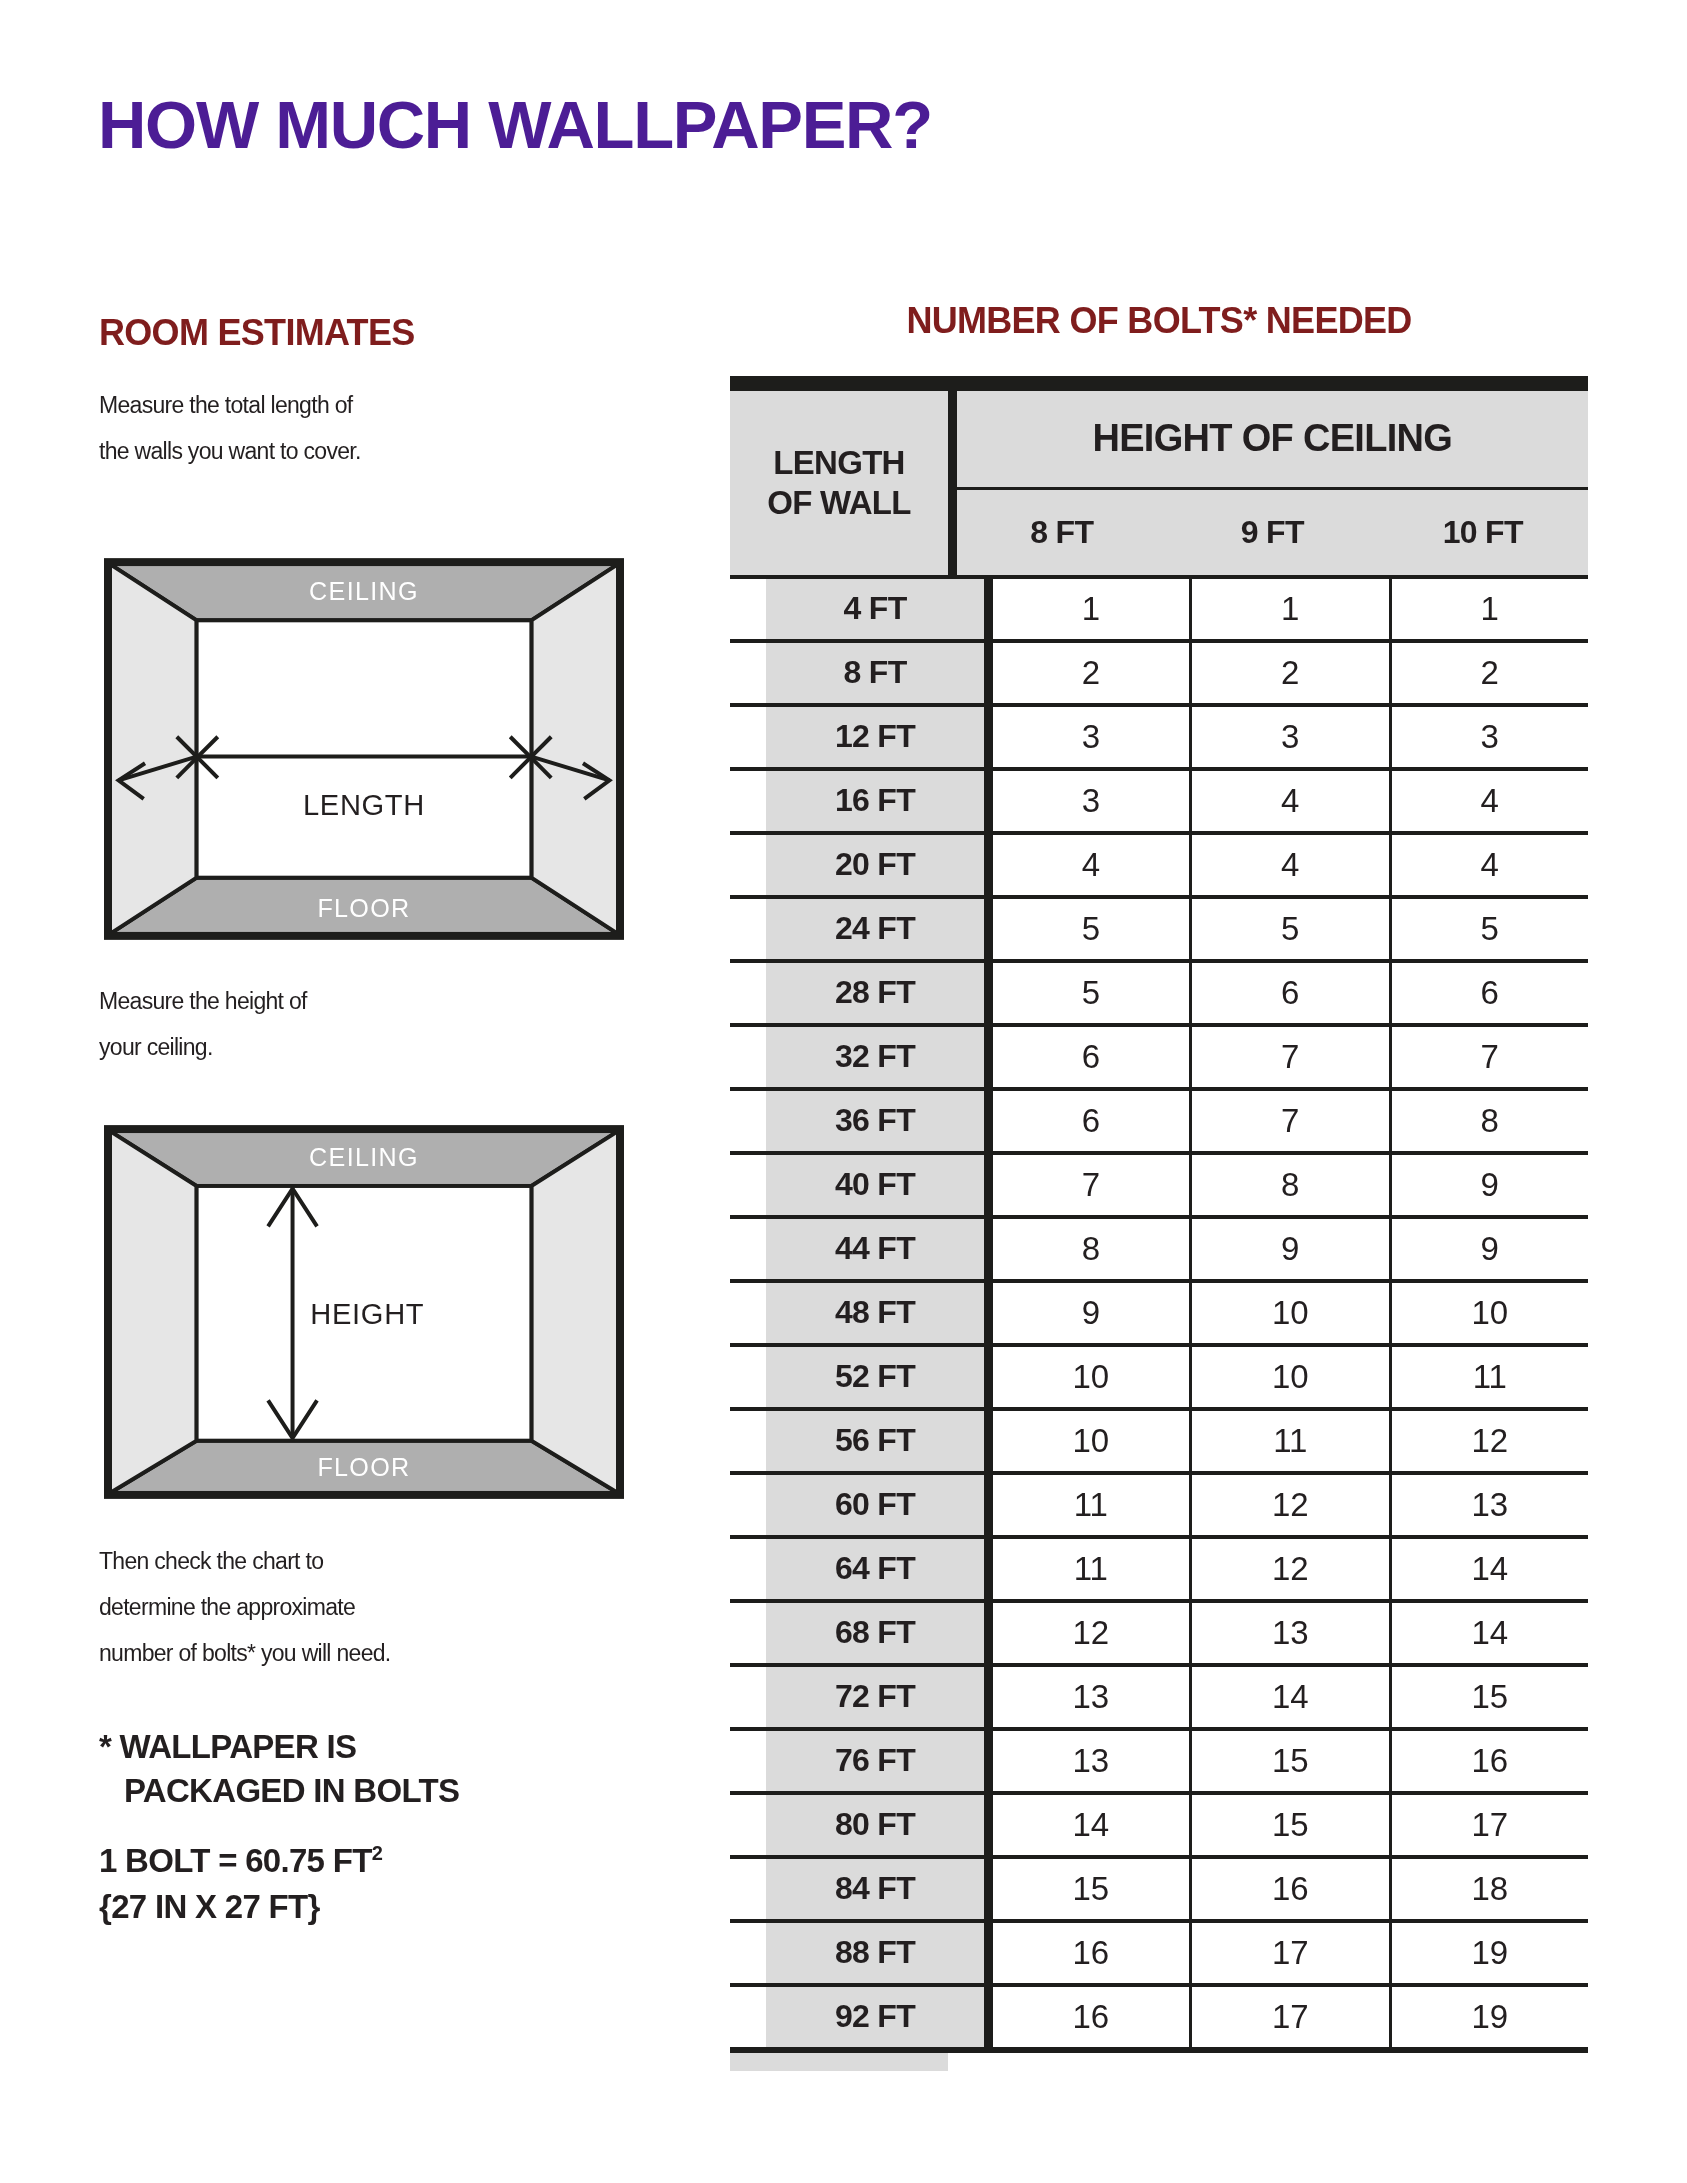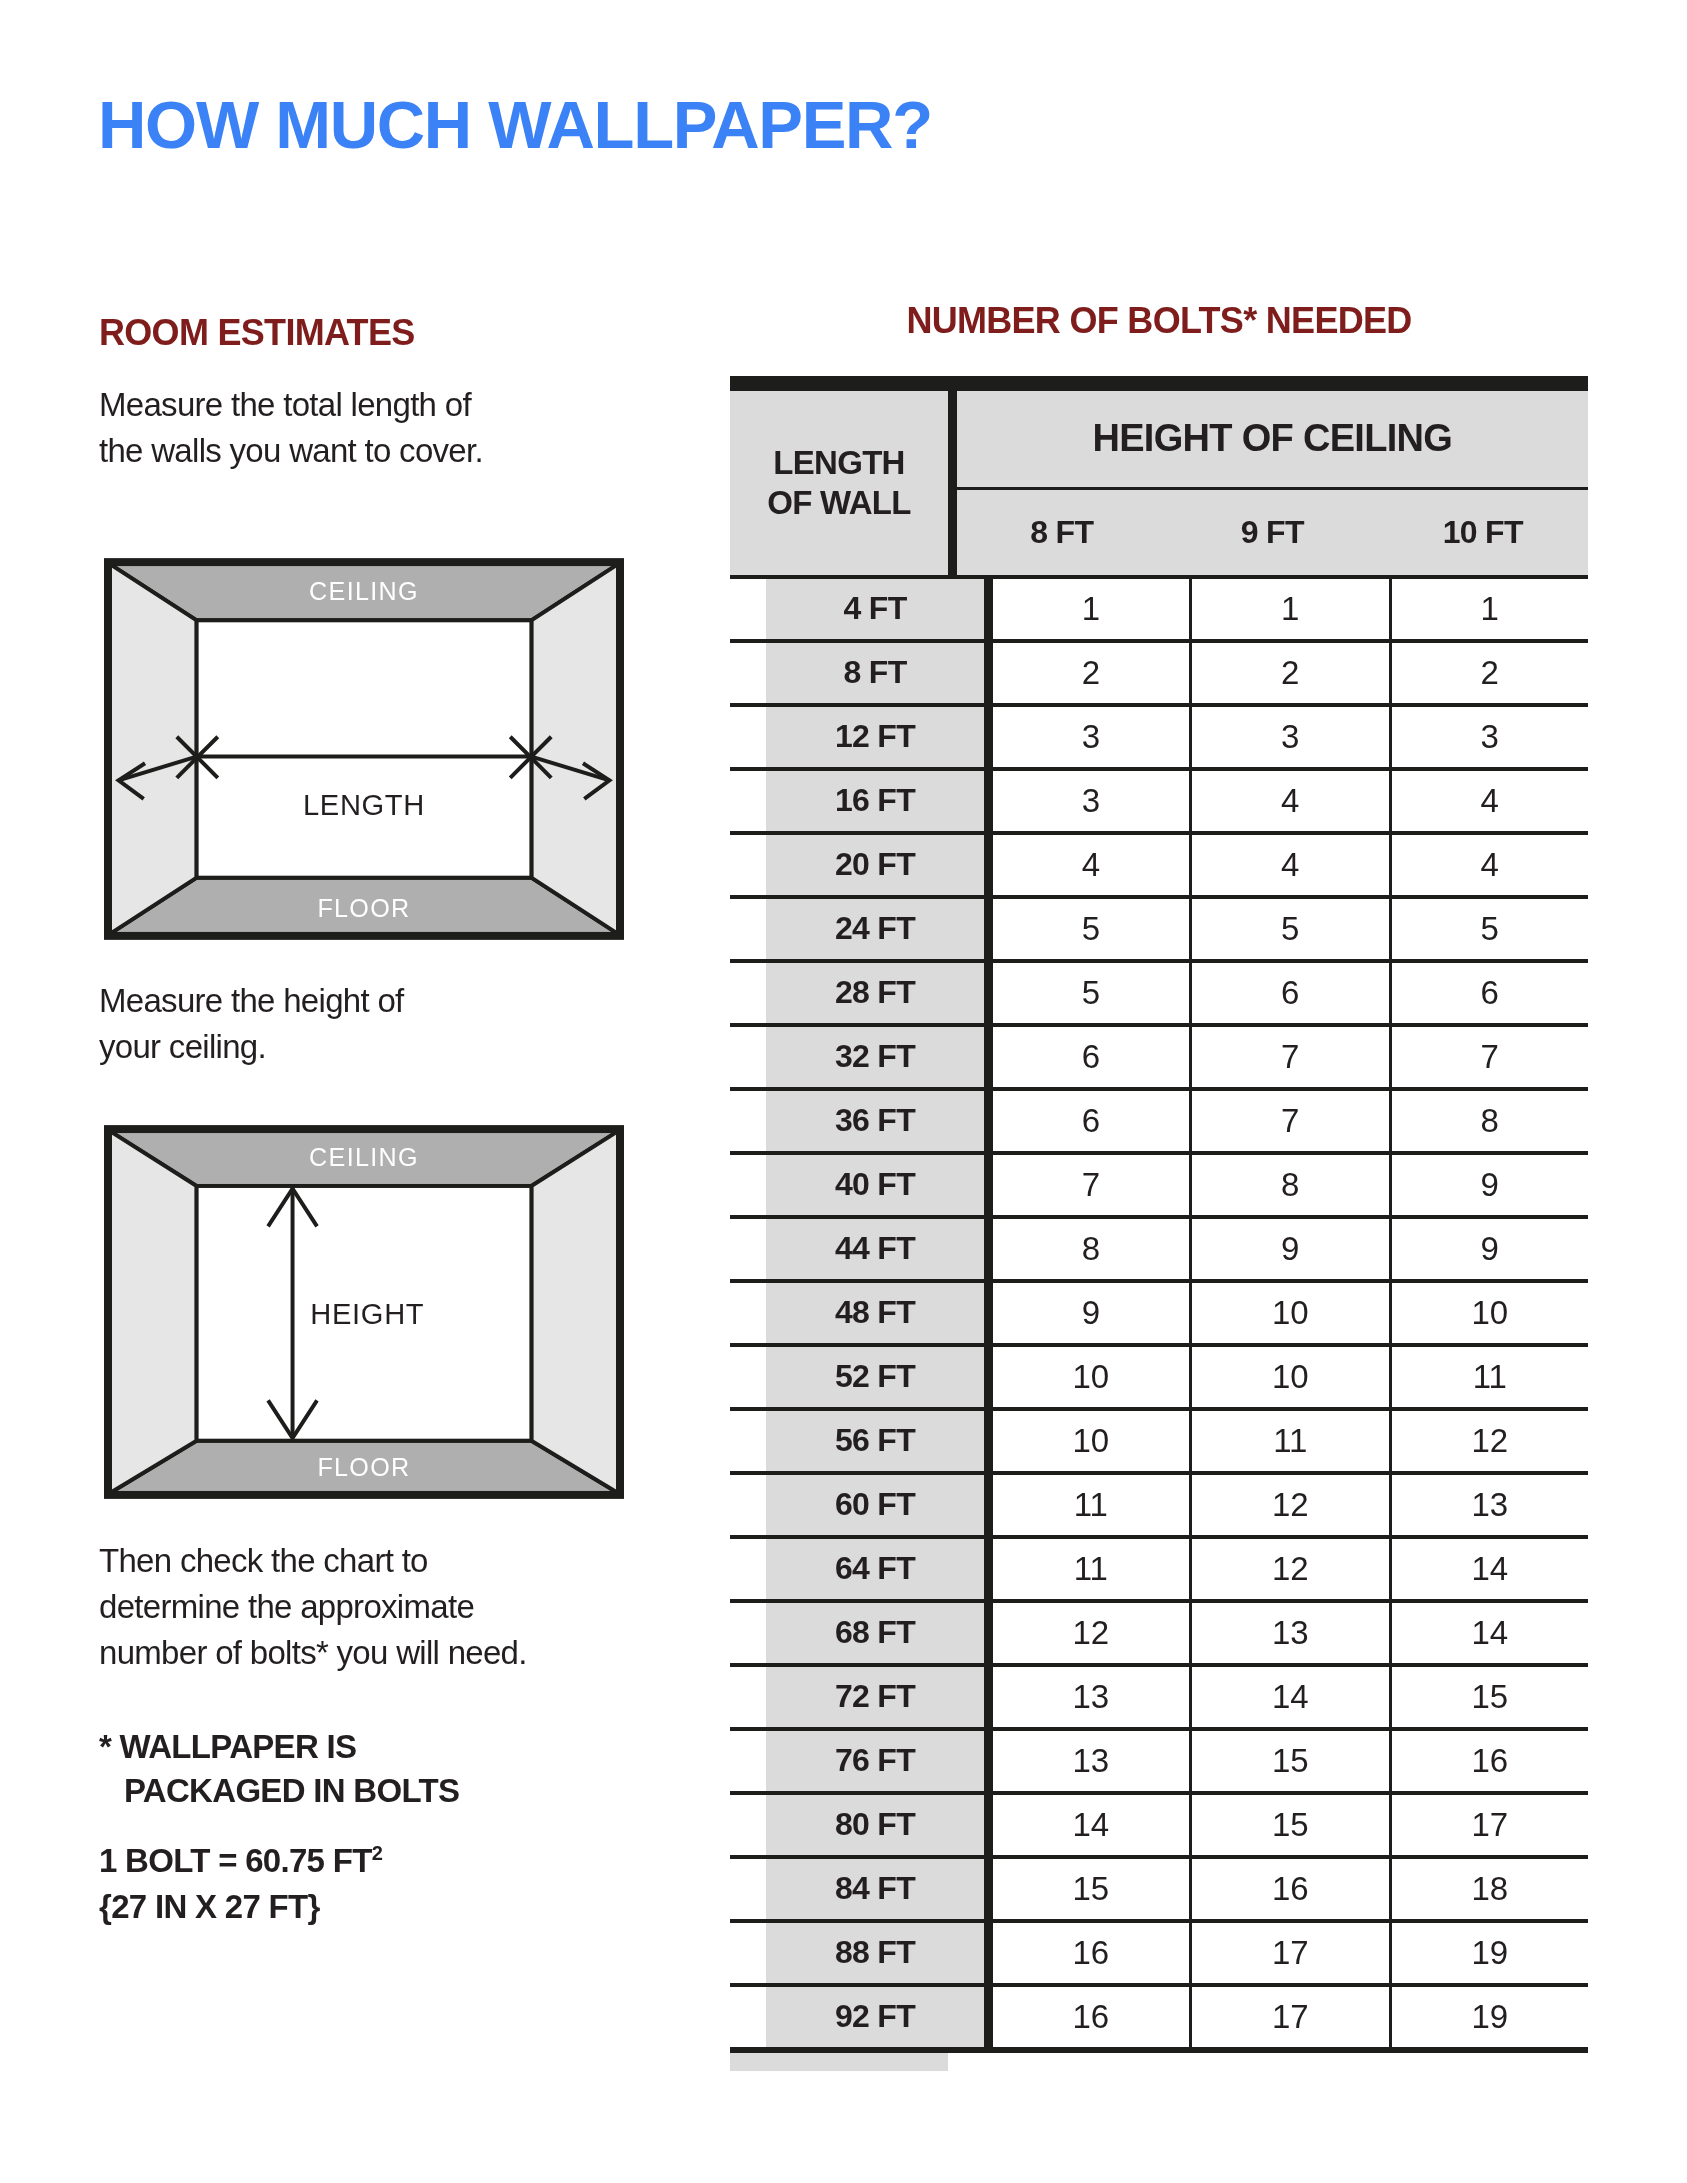--- a/index.html
+++ b/index.html
@@ -7,30 +7,30 @@
     position:relative;
     width:1687px;height:2183px;
     background:#ffffff;
     font-family:"Liberation Sans","DejaVu Sans",sans-serif;
     color:#231F20;
     overflow:hidden;
   }
   .page-title{
     position:absolute;left:98px;top:86px;
     font-size:67px;font-weight:bold;letter-spacing:-1.3px;
-    color:#3b82f6;white-space:nowrap;
+    color:#4c1d95;white-space:nowrap;
   }
   .section-heading{
     font-size:36px;font-weight:bold;color:#7f1d1d;letter-spacing:-0.7px;
     white-space:nowrap;
   }
   .left-heading{position:absolute;left:99px;top:312px;}
   .para{
     position:absolute;left:99px;
-    font-size:33px;line-height:46px;color:#231F20;letter-spacing:-0.7px;
+    font-size:23px;line-height:46px;color:#231F20;letter-spacing:-0.7px;
     white-space:nowrap;
   }
   .para1{top:382px;}
   .para2{top:978px;}
   .para3{top:1538px;}
   .footnote{
     position:absolute;left:99px;top:1725px;
     font-size:33px;line-height:44px;font-weight:bold;letter-spacing:-0.7px;
     white-space:nowrap;
   }

